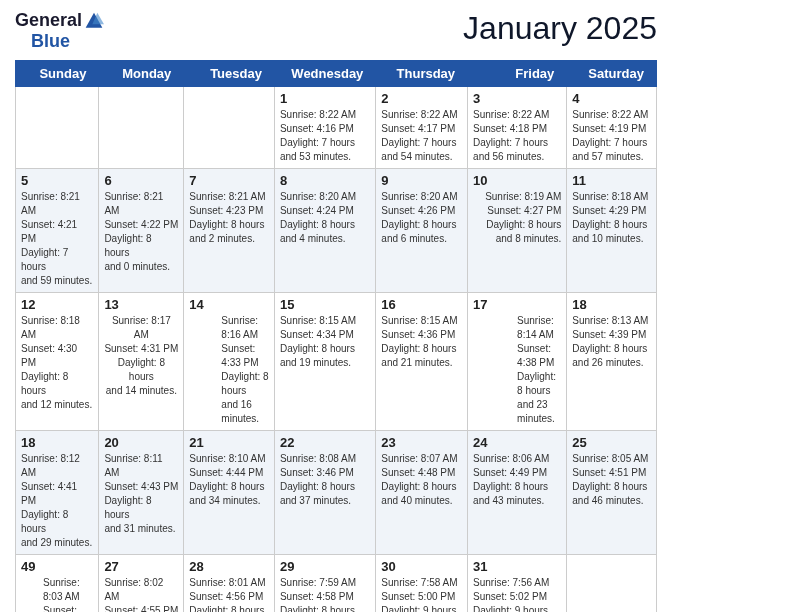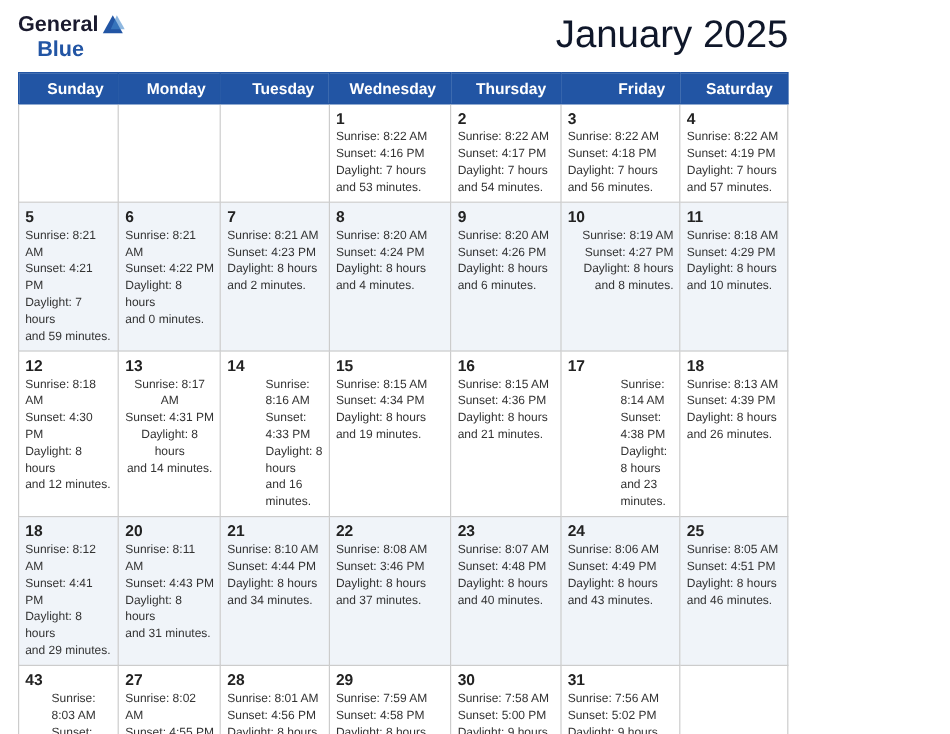--- a/index.html
+++ b/index.html
@@ -276,21 +276,21 @@
           <td class="alt-row">
             <span class="day-num">25</span>
             <div class="day-info" style="white-space: pre-line;">Sunrise: 8:05 AM
 Sunset: 4:51 PM
 Daylight: 8 hours
 and 46 minutes.</div>
           </td>
         </tr>
         <tr>
           <td>
-            <span class="day-num">43</span>
+            <span class="day-num">49</span>
             <div class="day-info" style="white-space: pre-line; margin-left: 22px;">Sunrise: 8:03 AM
 Sunset: 4:53 PM
 Daylight: 8 hours
 and 49 minutes.</div>
           </td>
           <td>
             <span class="day-num">27</span>
             <div class="day-info" style="white-space: pre-line;">Sunrise: 8:02 AM
 Sunset: 4:55 PM
 Daylight: 8 hours

